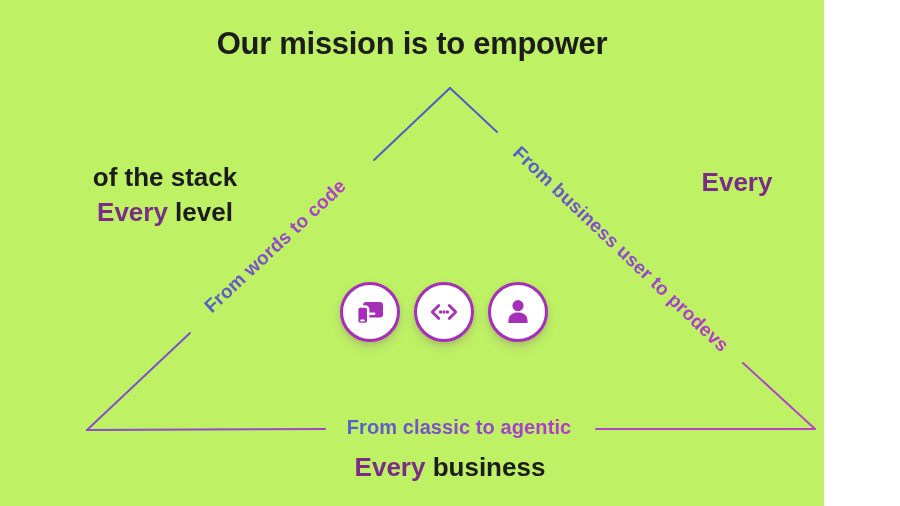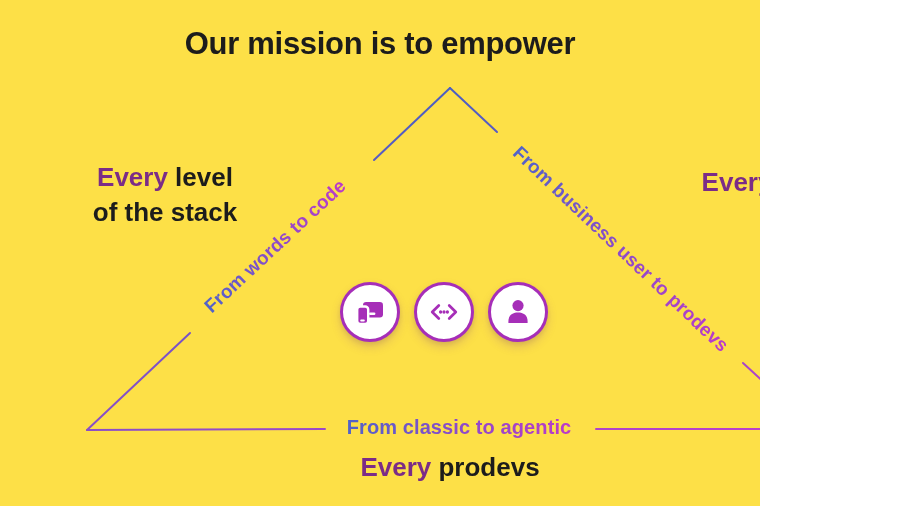--- a/index.html
+++ b/index.html
@@ -1,23 +1,23 @@
 <!DOCTYPE html>
 <html><head>
 <meta charset="utf-8">
 <style>
   * { margin: 0; padding: 0; box-sizing: border-box; }
   html, body { background: #ffffff; }
   body { font-family: "Liberation Sans", sans-serif; }
 
   .stage {
     position: relative;
-    width: 760px;
+    width: 824px;
     height: 506px;
-    background: #fde047;
+    background: #bef264;
     overflow: hidden;
   }
 
   .slide-title {
     position: absolute;
     top: 26px;
     left: 0;
     width: 100%;
     text-align: center;
     font-size: 31px;
@@ -117,30 +117,30 @@
     <line x1="596" y1="429" x2="815" y2="429" stroke="url(#gradBottom)" stroke-width="2" stroke-linecap="round"></line>
 
     <text class="edge-label" transform="translate(276,247) rotate(-43)" text-anchor="middle" dominant-baseline="middle" fill="url(#gradText)">From words to code</text>
 
     <text class="edge-label" transform="translate(620,250) rotate(43.5)" text-anchor="middle" dominant-baseline="middle" fill="url(#gradText)">From business user to prodevs</text>
 
     <text class="edge-label-bottom" transform="translate(459,434)" text-anchor="middle" fill="url(#gradText)">From classic to agentic</text>
   </svg>
 
   <div class="corner corner-left">
+    <div>of the stack</div>
     <div><span class="hl">Every</span><span> level</span></div>
-    <div>of the stack</div>
   </div>
 
   <div class="corner corner-right">
     <div class="hl">Every</div>
   </div>
 
   <div class="corner corner-bottom">
-    <span class="hl">Every</span><span> prodevs</span>
+    <span class="hl">Every</span><span> business</span>
   </div>
 
   <div class="icon-row">
 
     <div class="icon-circle">
       <svg width="32" height="32" viewBox="0 0 32 32">
         <rect x="9" y="6" width="20" height="15.5" rx="3.2" fill="#a62eb8"></rect>
         <rect x="15" y="16.6" width="6.4" height="2.4" rx="1.2" fill="#ffffff"></rect>
         <rect x="3.2" y="10.5" width="11" height="17.5" rx="3" fill="#a62eb8" stroke="#ffffff" stroke-width="2.4"></rect>
         <rect x="6.2" y="23.6" width="4.6" height="1.9" rx="0.95" fill="#ffffff"></rect>

